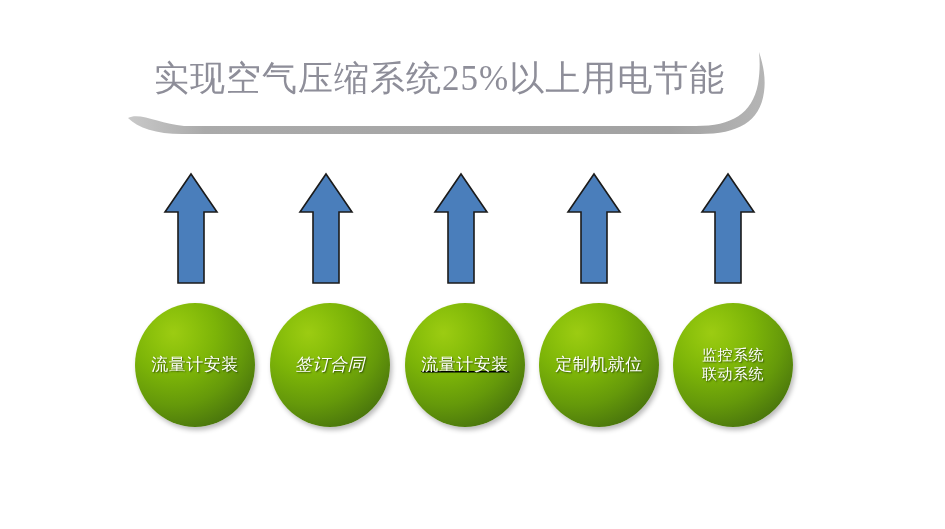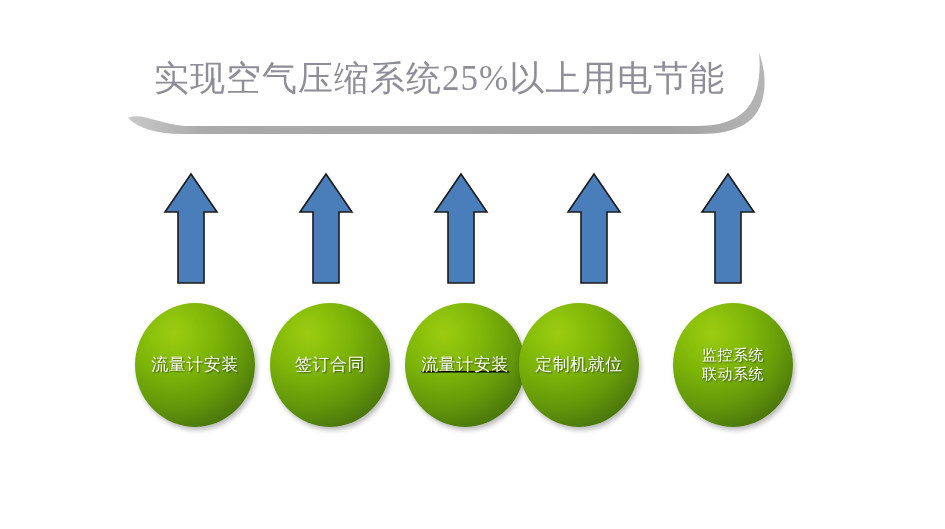--- a/index.html
+++ b/index.html
@@ -173,29 +173,29 @@
     </div>
 
   </div>
 
   <div class="circles-row">
 
     <div class="circle-node" style="left:0px;">
       <span class="circle-label">流量计安装</span>
     </div>
 
-    <div class="circle-node" style="left:135px;">
+    <div class="circle-node" style="left:135px;font-style:italic;">
       <span class="circle-label">签订合同</span>
     </div>
 
     <div class="circle-node" style="left:270px;text-decoration:underline;">
       <span class="circle-label">流量计安装</span>
     </div>
 
-    <div class="circle-node" style="left:384px;">
+    <div class="circle-node" style="left:404px;">
       <span class="circle-label">定制机就位</span>
     </div>
 
     <div class="circle-node two-line" style="left:538px;">
       <span class="circle-label">监控系统
 联动系统</span>
     </div>
 
   </div>
 

